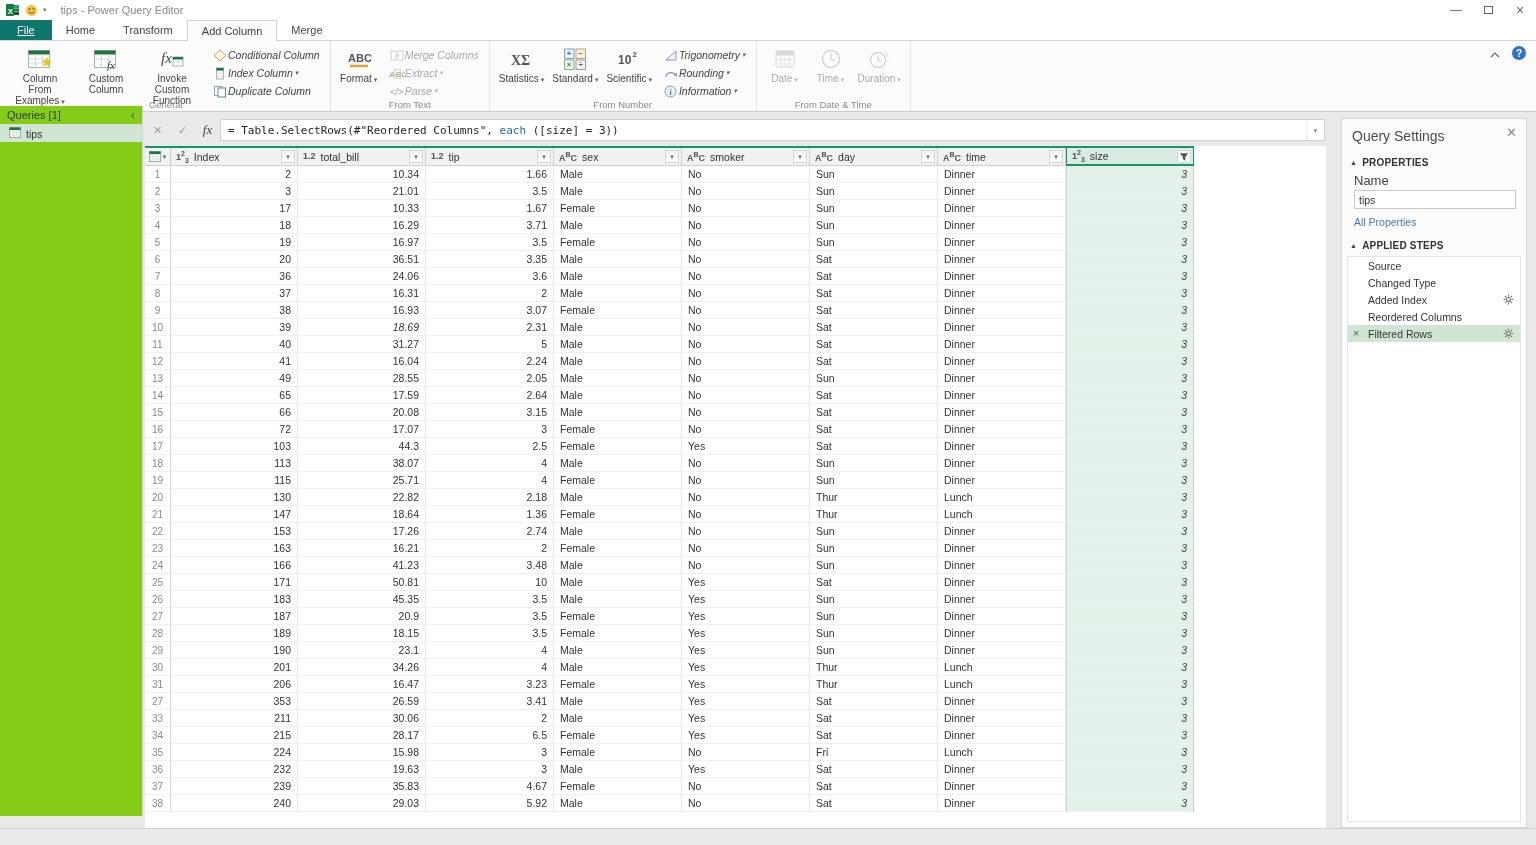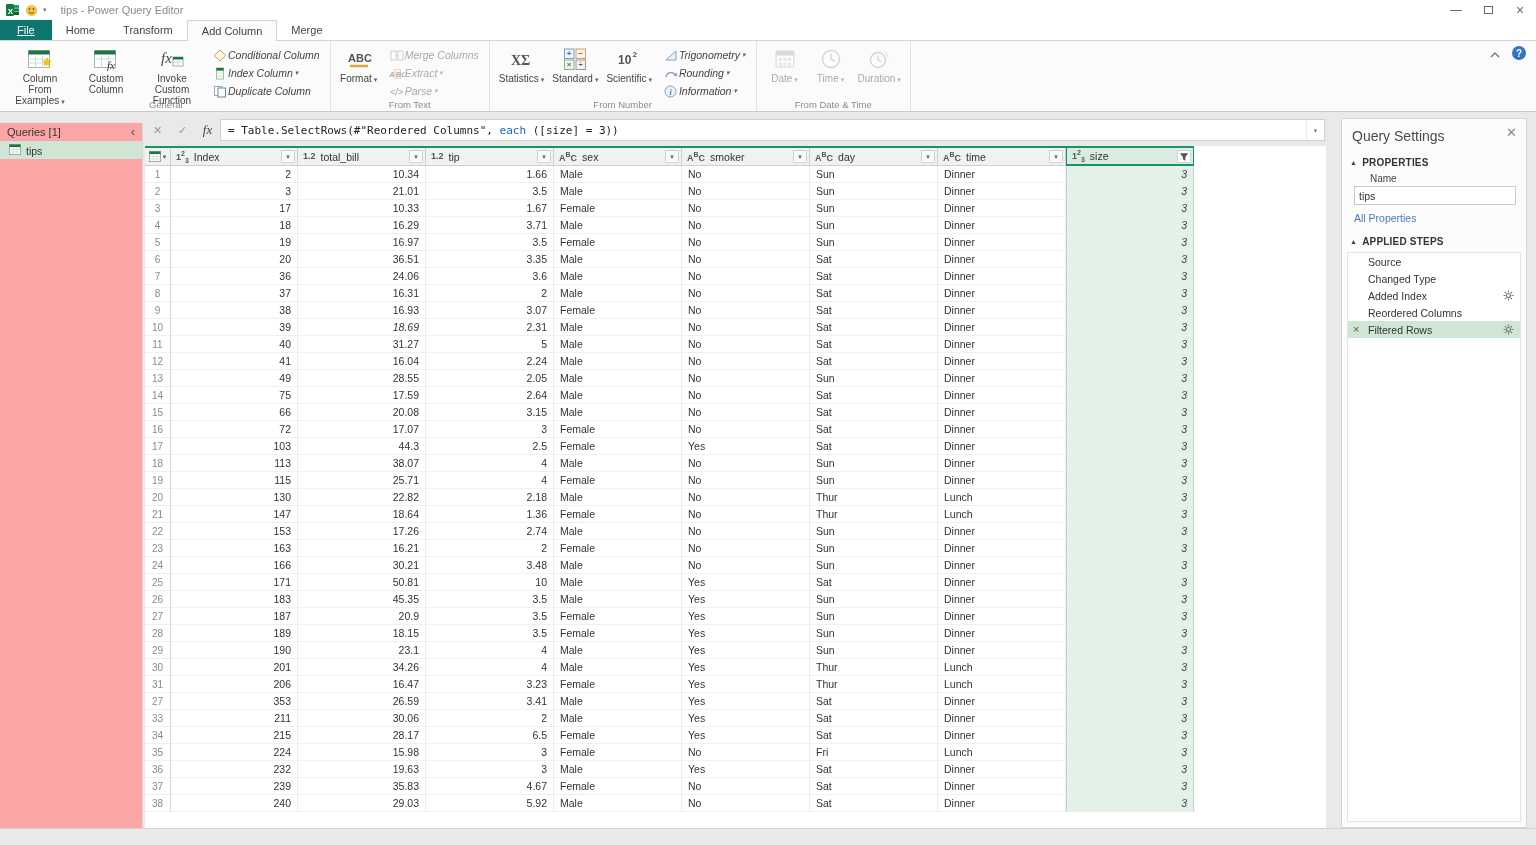--- a/index.html
+++ b/index.html
@@ -32,21 +32,21 @@
   .biglabel{line-height:11px;margin-top:2px;}
   .caret{font-size:7px;color:#666;margin-left:2px;}
   .smallcol{display:flex;flex-direction:column;justify-content:flex-start;padding-top:3px;margin-left:2px;}
   .smallbtn{display:flex;align-items:center;font-size:10.5px;color:#444;height:18px;padding:0 5px;cursor:pointer;white-space:nowrap;font-style:italic;}
   .smallbtn .ic{width:16px;display:inline-flex;justify-content:center;}
   .disabled{opacity:.45;}
   #ribbon-right{position:absolute;right:10px;top:44px;display:flex;align-items:center;gap:12px;}
   .help-circle{width:14px;height:14px;border-radius:50%;background:#3173c5;color:#fff;font-size:10px;font-weight:bold;display:flex;align-items:center;justify-content:center;}
 
   
-  #queries{position:absolute;left:0;top:123px;width:143px;height:710px;background:#fca5a5;border-right:1px solid #d6d6d6;}
+  #queries{position:absolute;left:0;top:106px;width:143px;height:710px;background:#84cc16;border-right:1px solid #d6d6d6;}
   .qp-head{height:19px;display:flex;align-items:center;padding:0 7px;font-size:11px;color:#333;border-bottom:1px solid #dcdcdc;}
   .qp-collapse{margin-left:auto;color:#555;font-size:13px;line-height:10px;cursor:pointer;}
   .qp-item{height:17px;display:flex;align-items:center;gap:5px;padding:0 9px;font-size:10.5px;color:#333;cursor:pointer;}
   .qp-item.selected{background:#cfe6d4;}
 
   
   #formula{position:absolute;left:145px;top:118px;width:1180px;height:24px;display:flex;align-items:center;}
   .f-btn{width:25px;height:22px;display:flex;align-items:center;justify-content:center;color:#9a9a9a;font-size:11px;cursor:pointer;}
   .f-fx{font-style:italic;font-family:"Liberation Serif",serif;color:#444;font-size:13px;}
   .f-input{flex:1;height:22px;background:#fff;border:1px solid #cfcfcf;display:flex;align-items:center;padding:0 22px 0 7px;font-family:"DejaVu Sans Mono",monospace;font-size:11px;color:#222;position:relative;white-space:pre;overflow:hidden;}
@@ -71,21 +71,21 @@
   .g-c.num{justify-content:flex-end;}
   .g-c.selcol{background:#e3f1e8;font-style:italic;border-left:1px solid #bcd9c6;border-right:1px solid #bcd9c6;color:#444;}
 
   
   #qsettings{position:absolute;left:1341px;top:118px;width:186px;height:710px;background:#fcfcfc;border:1px solid #d6d6d6;display:flex;flex-direction:column;}
   .qs-titlerow{position:relative;padding:8px 10px 8px;}
   .qs-title{font-size:14px;color:#4a4a4a;}
   .qs-close{position:absolute;top:7px;right:9px;color:#888;font-size:13px;cursor:pointer;line-height:13px;}
   .qs-sec{padding:4px 8px 2px;font-size:10px;font-weight:bold;color:#333;display:flex;gap:5px;align-items:center;letter-spacing:.2px;}
   .qs-tri{font-size:7px;color:#444;}
-  .qs-label{font-size:10px;color:#444;padding:3px 28px 2px;}
+  .qs-label{font-size:13px;color:#444;padding:3px 12px 2px;}
   .qs-input{margin:0 12px;width:162px;height:19px;border:1px solid #c9c9c9;background:#fff;font-size:10.5px;padding:0 4px;font-family:"Liberation Sans",sans-serif;color:#333;}
   .qs-link{font-size:10.5px;color:#4a7ab5;padding:7px 12px 8px;cursor:pointer;}
   .steps-box{flex:1;margin:3px 5px 5px;background:#fff;border:1px solid #e4e4e4;overflow:hidden;}
   .step{height:17px;display:flex;align-items:center;font-size:10.5px;color:#333;padding:0 6px 0 20px;position:relative;cursor:pointer;}
   .step.selected{background:#cfe6d4;}
   .step .del{position:absolute;left:5px;color:#555;font-size:11px;line-height:11px;cursor:pointer;}
   .step .gear{margin-left:auto;display:inline-flex;cursor:pointer;}
 
   
   #statusbar{position:absolute;left:0;top:828px;width:1536px;height:17px;background:#eaeaea;border-top:1px solid #d0d0d0;}
@@ -587,21 +587,21 @@
           <div class="g-c num" style="width: 128px;">28.55</div>
           <div class="g-c num" style="width: 128px;">2.05</div>
           <div class="g-c" style="width: 128px;">Male</div>
           <div class="g-c" style="width: 128px;">No</div>
           <div class="g-c" style="width: 128px;">Sun</div>
           <div class="g-c" style="width: 128px;">Dinner</div>
           <div class="g-c num selcol" style="width: 128px;">3</div>
         </div>
         <div class="g-row">
           <div class="g-rn">14</div>
-          <div class="g-c num" style="width: 127px;">75</div>
+          <div class="g-c num" style="width: 127px;">65</div>
           <div class="g-c num" style="width: 128px;">17.59</div>
           <div class="g-c num" style="width: 128px;">2.64</div>
           <div class="g-c" style="width: 128px;">Male</div>
           <div class="g-c" style="width: 128px;">No</div>
           <div class="g-c" style="width: 128px;">Sat</div>
           <div class="g-c" style="width: 128px;">Dinner</div>
           <div class="g-c num selcol" style="width: 128px;">3</div>
         </div>
         <div class="g-row">
           <div class="g-rn">15</div>
@@ -698,21 +698,21 @@
           <div class="g-c num" style="width: 128px;">2</div>
           <div class="g-c" style="width: 128px;">Female</div>
           <div class="g-c" style="width: 128px;">No</div>
           <div class="g-c" style="width: 128px;">Sun</div>
           <div class="g-c" style="width: 128px;">Dinner</div>
           <div class="g-c num selcol" style="width: 128px;">3</div>
         </div>
         <div class="g-row">
           <div class="g-rn">24</div>
           <div class="g-c num" style="width: 127px;">166</div>
-          <div class="g-c num" style="width: 128px;">30.21</div>
+          <div class="g-c num" style="width: 128px;">41.23</div>
           <div class="g-c num" style="width: 128px;">3.48</div>
           <div class="g-c" style="width: 128px;">Male</div>
           <div class="g-c" style="width: 128px;">No</div>
           <div class="g-c" style="width: 128px;">Sun</div>
           <div class="g-c" style="width: 128px;">Dinner</div>
           <div class="g-c num selcol" style="width: 128px;">3</div>
         </div>
         <div class="g-row">
           <div class="g-rn">25</div>
           <div class="g-c num" style="width: 127px;">171</div>

